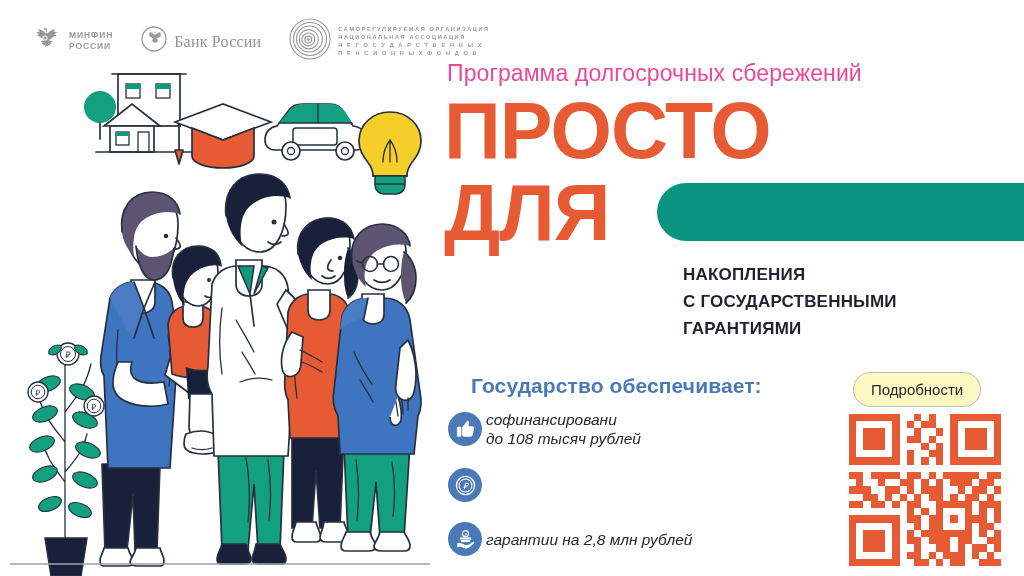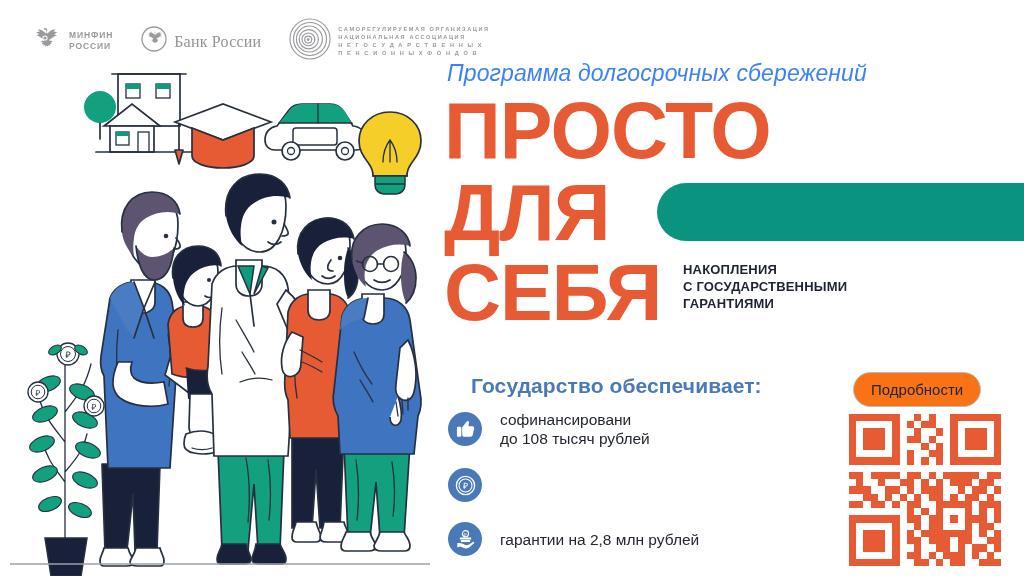--- a/index.html
+++ b/index.html
@@ -24,63 +24,63 @@
   .logo-txt.serif{
     font-family:"Liberation Serif","DejaVu Serif",serif;
     font-size:16px;line-height:15px;letter-spacing:.2px;
     font-weight:normal;text-transform:none;color:#949498;
   }
   .logo-txt.tiny{font-size:5.6px;line-height:8.2px;letter-spacing:1.6px;}
 
   
   .kicker{
     position:absolute;left:447px;top:60px;
-    font-size:23px;color:#3b82f6;letter-spacing:.1px;white-space:nowrap;font-style:italic;
+    font-size:23px;color:#ec4899;letter-spacing:.1px;white-space:nowrap;
   }
   .hl{
     position:absolute;left:444px;
     font-weight:bold;color:#E75B34;
     letter-spacing:-1px;line-height:.88;
     font-size:79px;
   }
   .hl1{top:96px;}
   .hl2{top:178px;}
   .hl3{top:258px;}
 
   .greenbar{
     position:absolute;left:657px;top:183px;
     width:390px;height:58px;
     background:#0a9480;
     border-radius:29px 0 0 29px;
   }
 
   .subhead{
     position:absolute;left:683px;top:261px;
-    font-size:13px;font-weight:bold;color:#1d2330;
-    line-height:17px;letter-spacing:.2px;white-space:pre-line;
+    font-size:17px;font-weight:bold;color:#1d2330;
+    line-height:27px;letter-spacing:.2px;white-space:pre-line;
   }
 
   
   .benefit-title{
     position:absolute;left:471px;top:374px;
     font-size:21px;font-weight:bold;color:#4A79B8;letter-spacing:.1px;
   }
   .blist{position:absolute;left:448px;top:410px;width:400px;}
-  .brow{display:flex;align-items:center;gap:18px;margin-bottom:20px;}
+  .brow{display:flex;align-items:center;gap:4px;margin-bottom:20px;font-style:italic;}
   .bico{
     flex:0 0 auto;width:34px;height:34px;border-radius:50%;
     background:#4A79B8;display:flex;align-items:center;justify-content:center;
   }
   .btxt{font-size:15.5px;color:#23272f;line-height:19px;white-space:pre-line;}
 
   
   .details{
     position:absolute;left:853px;top:372px;
     padding:8px 17px;border:1px solid #b9bcc2;border-radius:18px;
-    font-size:15px;color:#23272f;background:#f97316;white-space:nowrap;
+    font-size:15px;color:#23272f;background:#fef9c3;white-space:nowrap;
   }
   .qr{position:absolute;left:849px;top:414px;}
 
   
   .illus{position:absolute;left:0;top:62px;}
 </style>
 </head>
 <body>
 
 <div class="stage">
@@ -336,21 +336,20 @@
       <path d="M10 502h420" fill="none" stroke="#9aa0aa" stroke-width="1.4"></path>
     </svg>
   </div>
 
   <div class="kicker">Программа долгосрочных сбережений</div>
 
   <div class="greenbar"></div>
 
   <div class="hl hl2">ДЛЯ</div>
   <div class="hl hl1">ПРОСТО</div>
-  <div class="hl hl3">СЕБЯ</div>
 
   <div class="subhead">НАКОПЛЕНИЯ
 С ГОСУДАРСТВЕННЫМИ
 ГАРАНТИЯМИ</div>
 
   <div class="benefit-title">Государство обеспечивает:</div>
 
   <div class="blist">
 
     <div class="brow">

